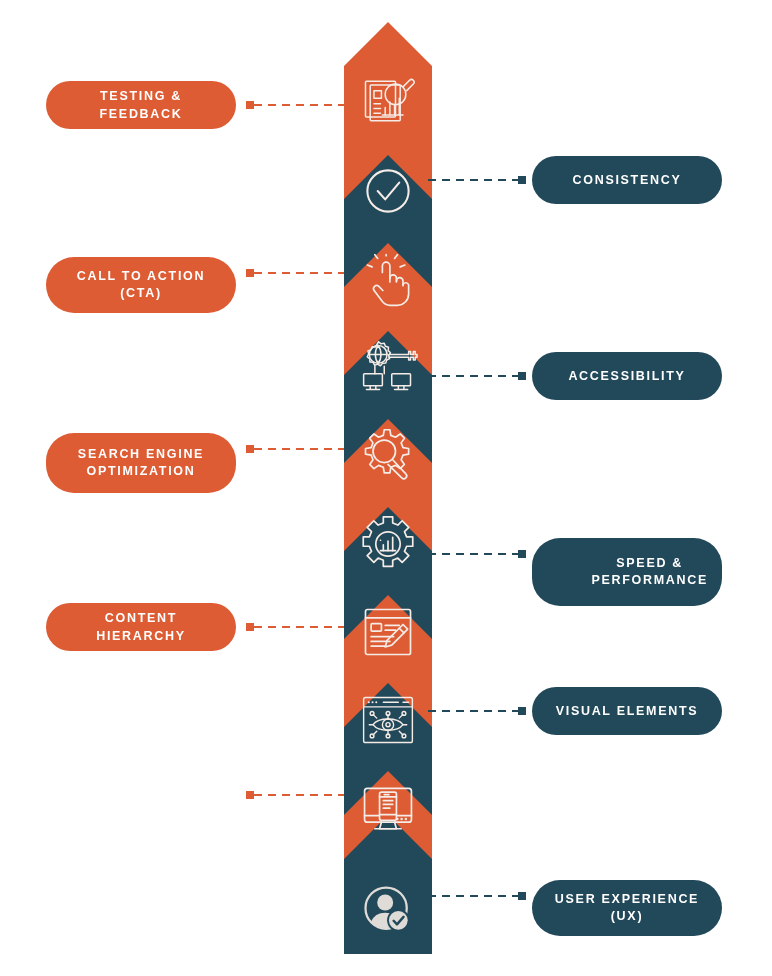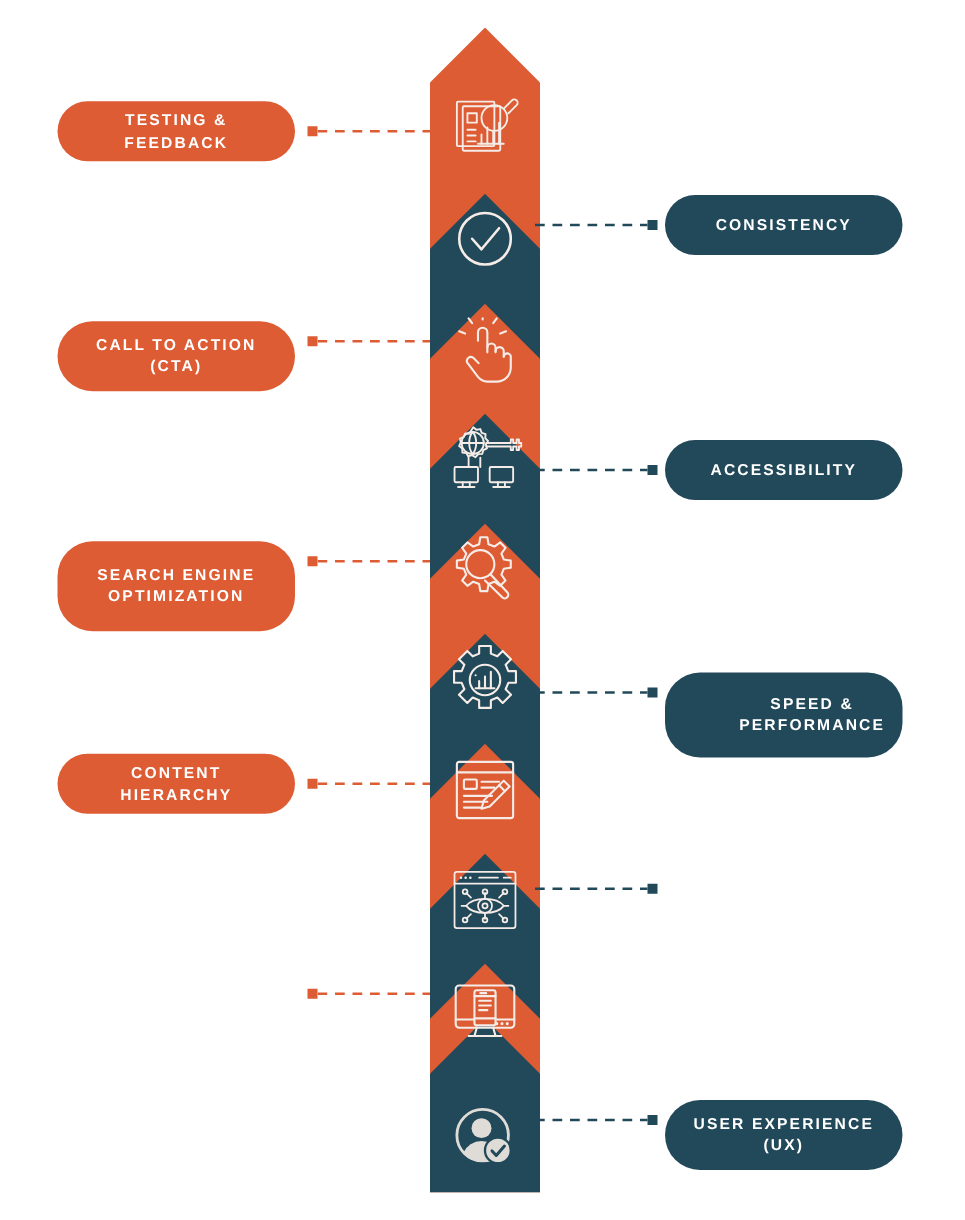--- a/index.html
+++ b/index.html
@@ -269,34 +269,37 @@
 
   <div class="pill pill-left two-line" style="top:245px;height:56px;border-radius:28px;">
     <span class="pill-text">CALL TO ACTION
 (CTA)</span>
   </div>
 
   <div class="pill pill-right" style="top:352px;">
     <span class="pill-text">ACCESSIBILITY</span>
   </div>
 
-  <div class="pill pill-left two-line" style="top:421px;height:72px;border-radius:28px;">
+  <div class="pill pill-left two-line" style="top:421px;height:60px;border-radius:28px;">
     <span class="pill-text">SEARCH ENGINE
 OPTIMIZATION</span>
   </div>
 
   <div class="pill pill-right two-line" style="top:526px;height:68px;border-radius:28px;justify-content:flex-end;">
     <span class="pill-text">SPEED &amp;
 PERFORMANCE</span>
   </div>
 
   <div class="pill pill-left" style="top:603px;">
     <span class="pill-text">CONTENT HIERARCHY</span>
   </div>
 
+  <div class="pill pill-right" style="top:687px;">
+    <span class="pill-text">VISUAL ELEMENTS</span>
+  </div>
 
 
   <div class="pill pill-right two-line" style="top:868px;height:56px;border-radius:28px;">
     <span class="pill-text">USER EXPERIENCE
 (UX)</span>
   </div>
 
 </div>
 
 </body></html>

